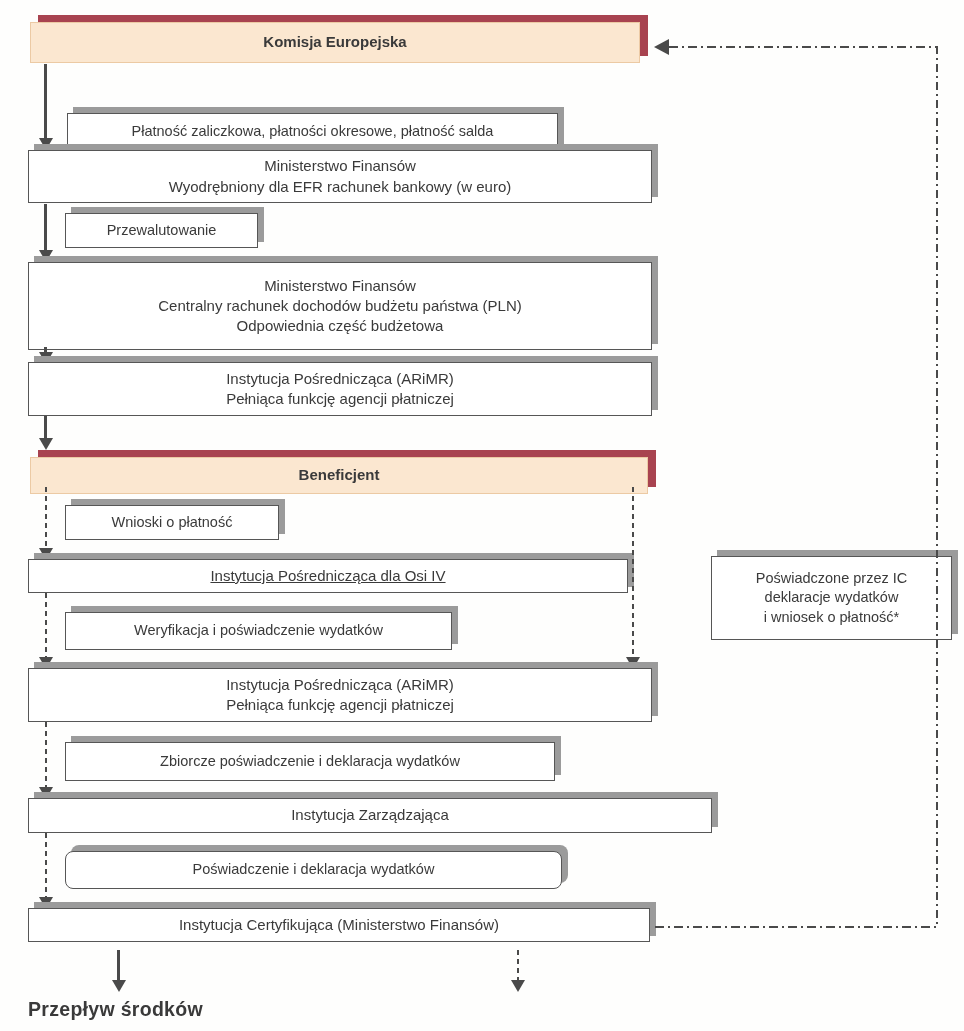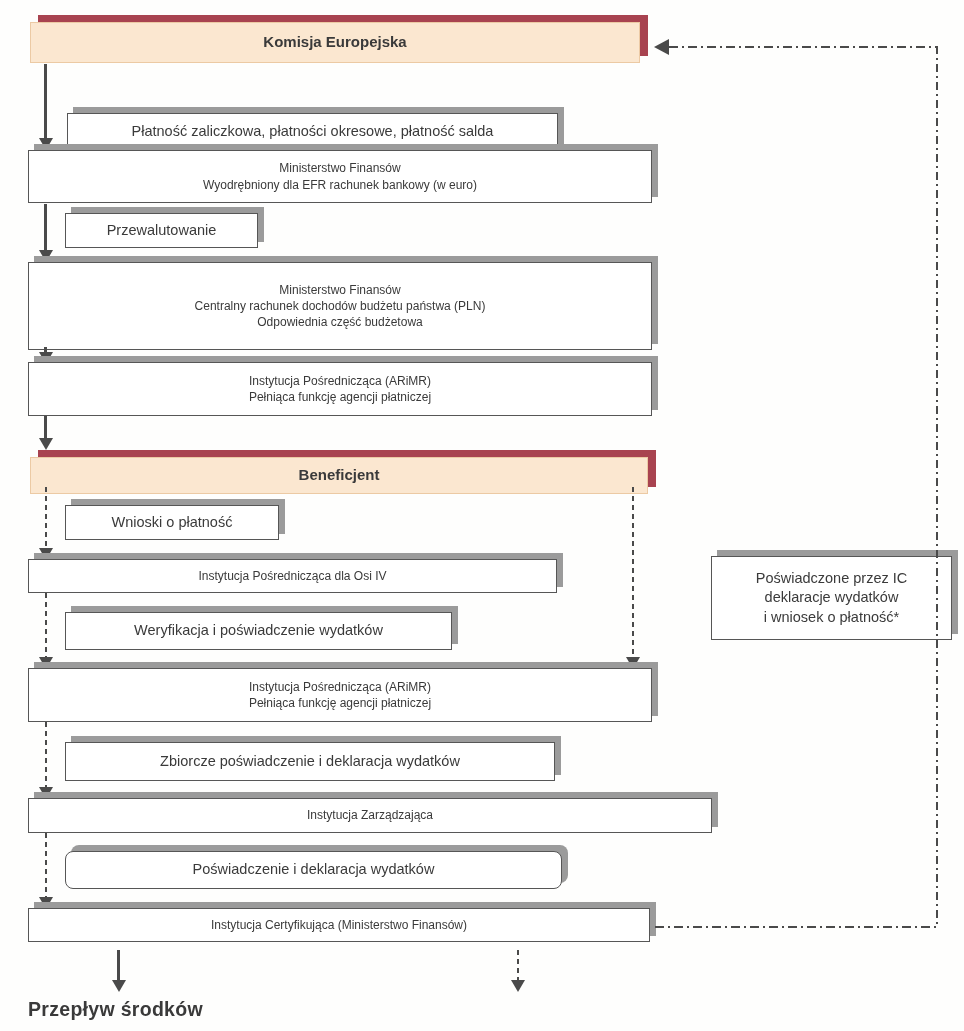--- a/index.html
+++ b/index.html
@@ -19,21 +19,21 @@
     align-items:center;
     justify-content:center;
     text-align:center;
     white-space:pre-line;
     line-height:1.35;
   }
   .box.white {
     background:#ffffff;
     border:1px solid var(--box-border, #555);
     box-shadow:6px -6px 0 0 var(--box-shadow, #9b9b9b);
-    font-size:12px;
+    font-size:15px;
   }
   .box.small { font-size:14.5px; }
   .box.peach {
     background:var(--highlight-fill, #fbe7d0);
     border:1px solid var(--highlight-border, #e9c49e);
     box-shadow:8px -7px 0 0 var(--highlight-shadow, #a84350);
     font-weight:bold;
     font-size:15px;
   }
   
@@ -92,21 +92,21 @@
 Pełniąca funkcję agencji płatniczej</div>
 
   <div class="varrow" style="left:44px; top:416px; height:22px;"></div>
 
   <div class="box peach" style="left:30px; top:450px; width:618px; height:37px;margin-top:7px;">Beneficjent</div>
 
   <div class="varrow dashed" style="left:45px; top:487px; height:61px;"></div>
 
   <div class="box white small" style="left:65px; top:505px; width:214px; height:35px;">Wnioski o płatność</div>
 
-  <div class="box white" style="left:28px; top:559px; width:529px; height:34px;">Instytucja Pośrednicząca dla Osi IV</div>
+  <div class="box white" style="left:28px; top:559px; width:600px; height:34px;text-decoration:underline;">Instytucja Pośrednicząca dla Osi IV</div>
 
   <div class="varrow dashed" style="left:45px; top:593px; height:64px;"></div>
 
   <div class="box white small" style="left:65px; top:612px; width:387px; height:38px;">Weryfikacja i poświadczenie wydatków</div>
 
   <div class="varrow dashed" style="left:632px; top:487px; height:170px;"></div>
 
   <div class="box white" style="left:28px; top:668px; width:624px; height:54px;">Instytucja Pośrednicząca (ARiMR)
 Pełniąca funkcję agencji płatniczej</div>
 

